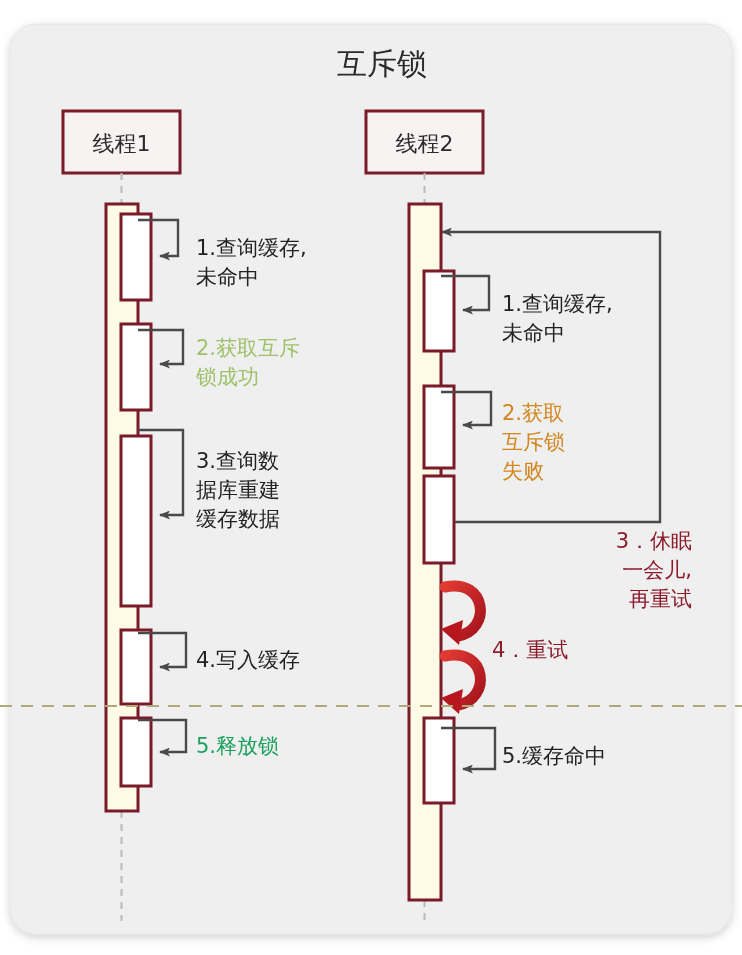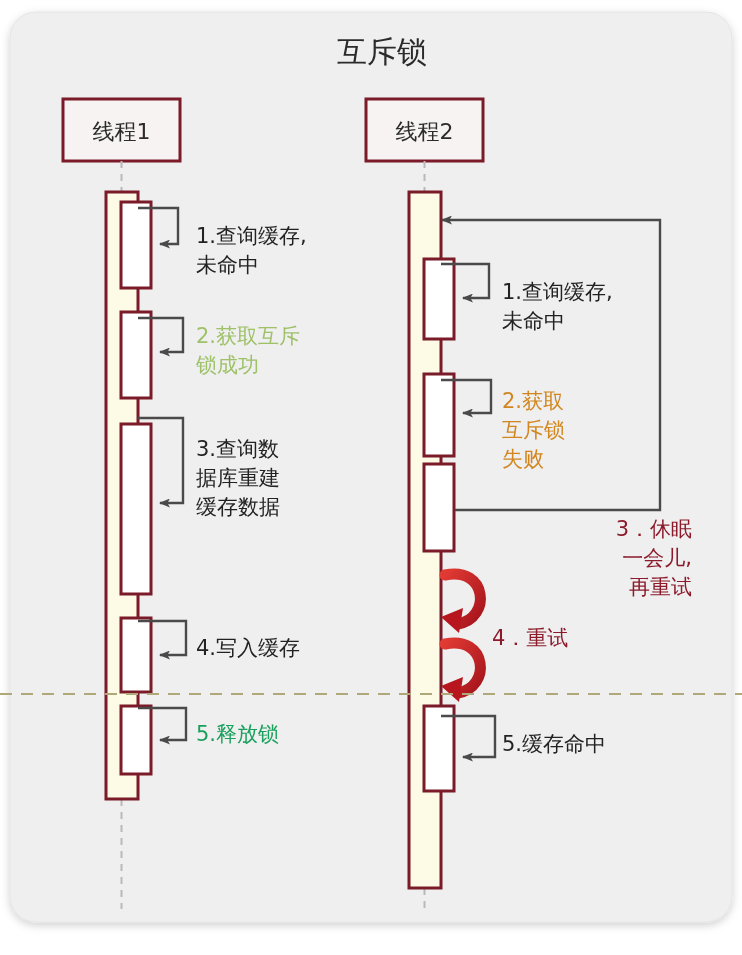--- a/index.html
+++ b/index.html
@@ -1,21 +1,21 @@
 <!DOCTYPE html>
 <html><head>
 <meta charset="utf-8">
 <title>互斥锁 sequence diagram</title>
 <style>
   html,body{margin:0;padding:0;background:#ffffff;}
   body{
     width:742px;height:955px;overflow:hidden;position:relative;
     font-family:"DejaVu Sans","Liberation Sans",sans-serif;
   }
-  #stage{position:absolute;left:0;top:4px;width:742px;height:846px;}
+  #stage{position:absolute;left:0;top:16px;width:742px;height:846px;}
   #stage svg{display:block;}
   .t{font-family:"DejaVu Sans","Liberation Sans",sans-serif;}
 </style>
 </head>
 <body>
 
 <div id="stage">
 <svg width="742" height="955" viewBox="0 0 742 955" xmlns="http://www.w3.org/2000/svg">
   <defs>
     <filter id="cardshadow" x="-10%" y="-10%" width="125%" height="125%">

